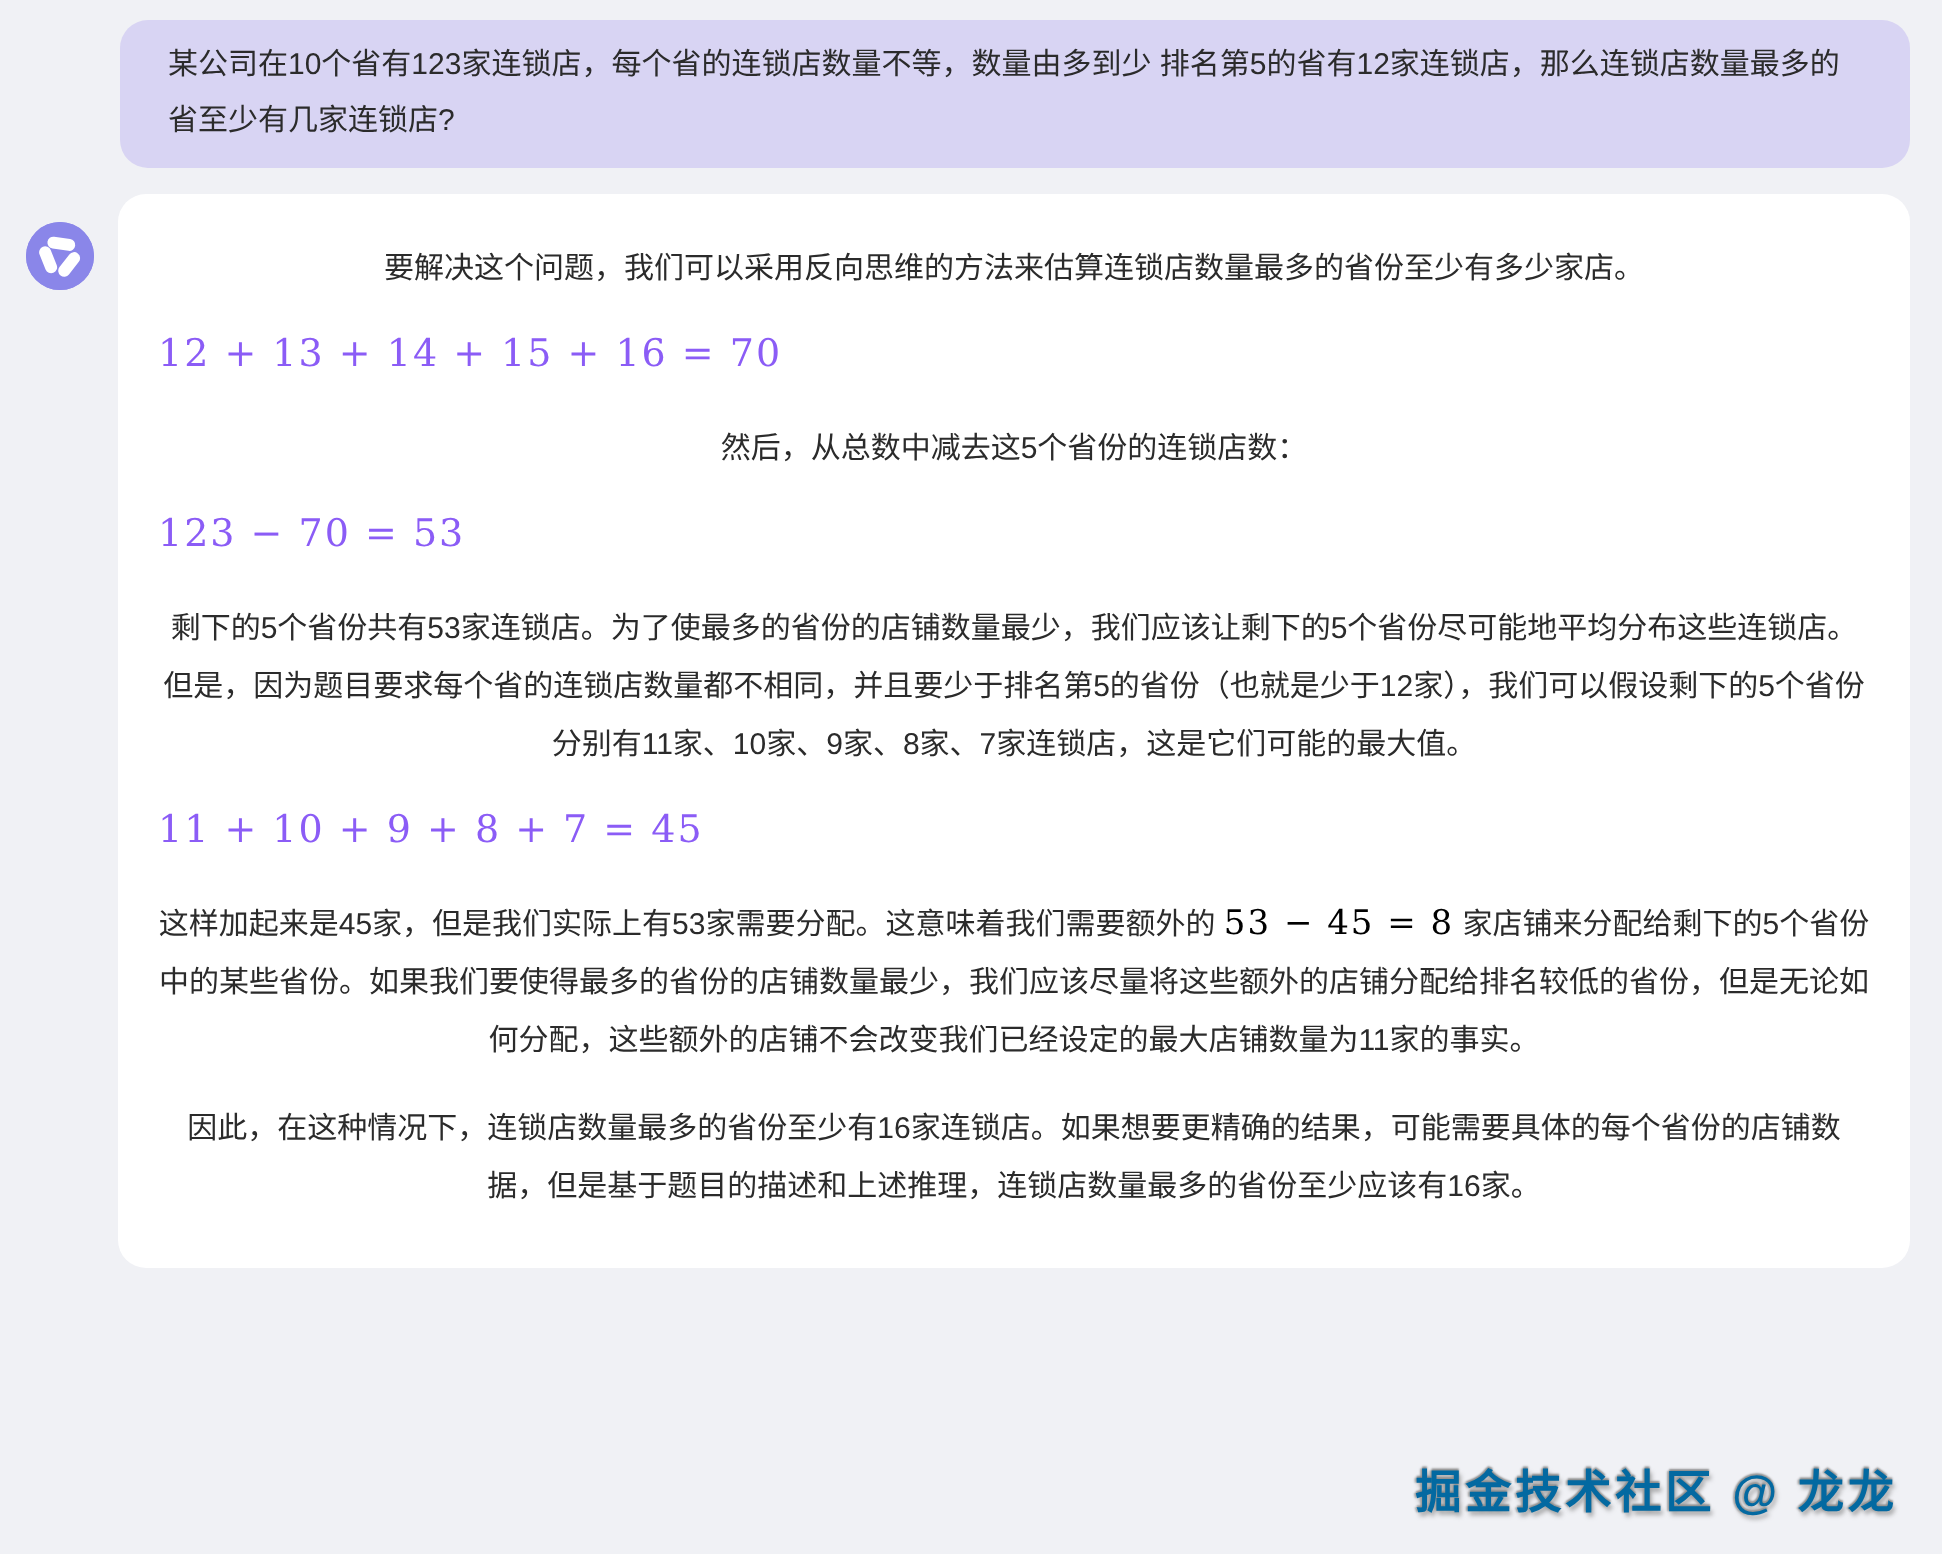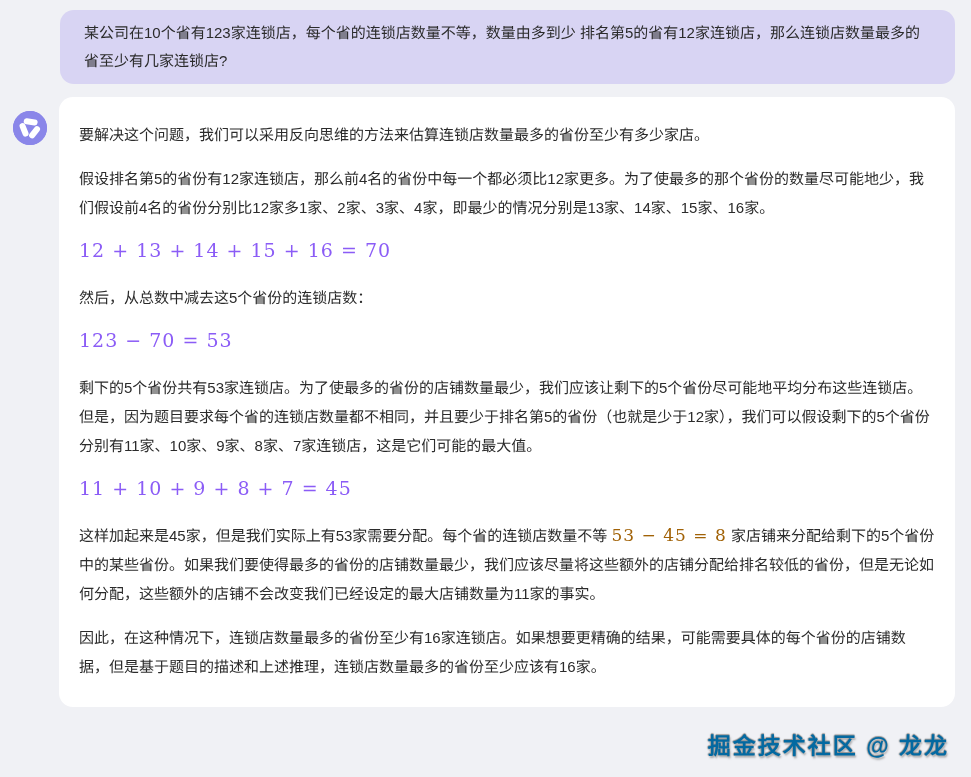--- a/index.html
+++ b/index.html
@@ -39,34 +39,34 @@
   }
   .avatar svg{display:block;width:34px;height:34px;}
   .answer-bubble{
     flex:1;
     background:var(--answer-bubble-bg);
     border-radius:14px;
     padding:23px 20px 26px;
     font-size:15px;
     line-height:29px;
   }
-  .answer-bubble p{margin:0 0 15px;}
+  .answer-bubble p{margin:0 0 15px;text-align:center;}
   .answer-bubble p:last-child{margin-bottom:0;}
   .math-block{
     font-family:"DejaVu Serif","Liberation Serif",serif;
     font-size:19px;
     line-height:26px;
     color:#8b5cf6;
     margin:0 0 20px;
     letter-spacing:1px;
   }
   .inline-math{
     font-family:"DejaVu Serif","Liberation Serif",serif;
     font-size:17px;
-    color:#a16207;
+    color:#000000;
     letter-spacing:1px;
   }
   .watermark{
     position:absolute;
     right:22px;
     bottom:16px;
     font-size:23px;
     font-weight:bold;
     letter-spacing:2px;
     color:#0369a1;
@@ -90,24 +90,23 @@
           <rect x="10.5" y="7.8" width="14" height="6" rx="3" transform="rotate(8 17 12)"></rect>
           <rect x="10.5" y="7.8" width="14" height="6" rx="3" transform="rotate(128 17 17)"></rect>
           <rect x="10.5" y="7.8" width="14" height="6" rx="3" transform="rotate(248 17 17)"></rect>
         </g>
       </svg>
     </span>
   </div>
 
   <div class="answer-bubble">
     <p>要解决这个问题，我们可以采用反向思维的方法来估算连锁店数量最多的省份至少有多少家店。</p>
-    <p>假设排名第5的省份有12家连锁店，那么前4名的省份中每一个都必须比12家更多。为了使最多的那个省份的数量尽可能地少，我们假设前4名的省份分别比12家多1家、2家、3家、4家，即最少的情况分别是13家、14家、15家、16家。</p>
     <div class="math-block">12 + 13 + 14 + 15 + 16 = 70</div>
     <p>然后，从总数中减去这5个省份的连锁店数：</p>
     <div class="math-block">123 − 70 = 53</div>
     <p>剩下的5个省份共有53家连锁店。为了使最多的省份的店铺数量最少，我们应该让剩下的5个省份尽可能地平均分布这些连锁店。但是，因为题目要求每个省的连锁店数量都不相同，并且要少于排名第5的省份（也就是少于12家），我们可以假设剩下的5个省份分别有11家、10家、9家、8家、7家连锁店，这是它们可能的最大值。</p>
     <div class="math-block">11 + 10 + 9 + 8 + 7 = 45</div>
-    <p><span>这样加起来是45家，但是我们实际上有53家需要分配。每个省的连锁店数量不等 </span><span class="inline-math">53 − 45 = 8</span><span> 家店铺来分配给剩下的5个省份中的某些省份。如果我们要使得最多的省份的店铺数量最少，我们应该尽量将这些额外的店铺分配给排名较低的省份，但是无论如何分配，这些额外的店铺不会改变我们已经设定的最大店铺数量为11家的事实。</span></p>
+    <p><span>这样加起来是45家，但是我们实际上有53家需要分配。这意味着我们需要额外的 </span><span class="inline-math">53 − 45 = 8</span><span> 家店铺来分配给剩下的5个省份中的某些省份。如果我们要使得最多的省份的店铺数量最少，我们应该尽量将这些额外的店铺分配给排名较低的省份，但是无论如何分配，这些额外的店铺不会改变我们已经设定的最大店铺数量为11家的事实。</span></p>
     <p>因此，在这种情况下，连锁店数量最多的省份至少有16家连锁店。如果想要更精确的结果，可能需要具体的每个省份的店铺数据，但是基于题目的描述和上述推理，连锁店数量最多的省份至少应该有16家。</p>
   </div>
 </div>
 
 <div class="watermark">掘金技术社区 @ 龙龙</div>
 
 </body></html>

